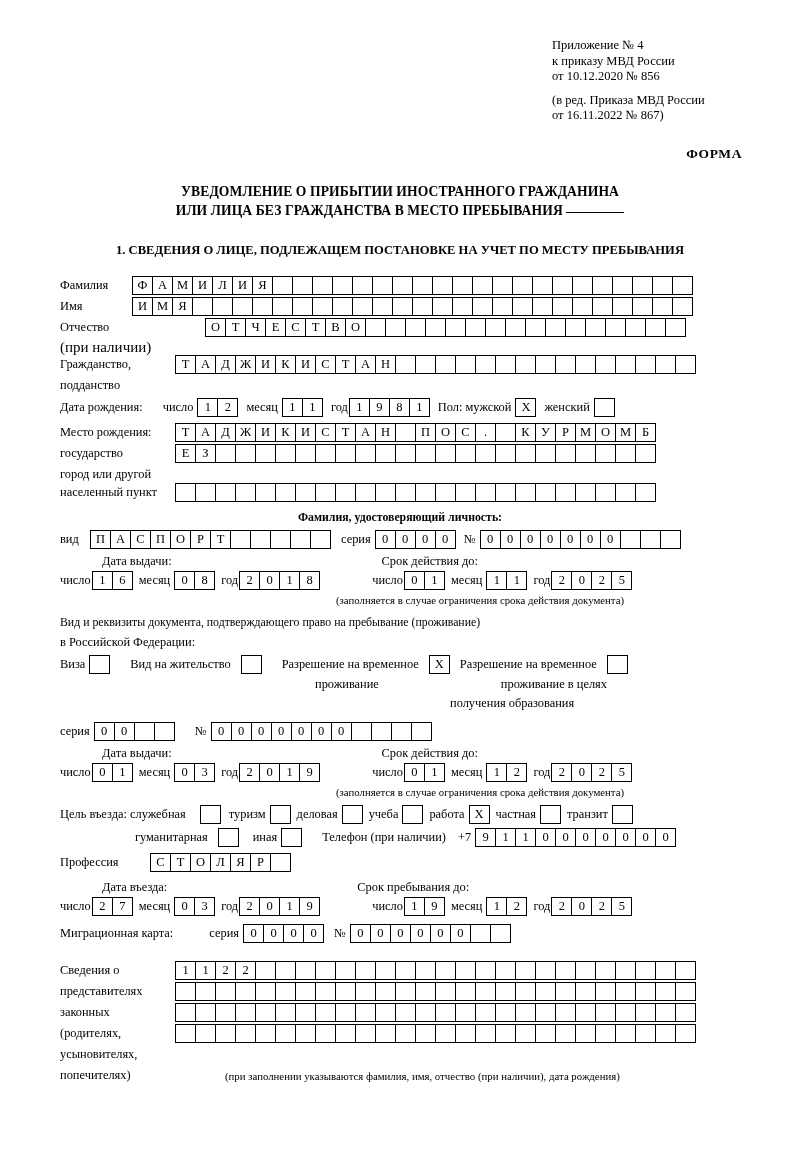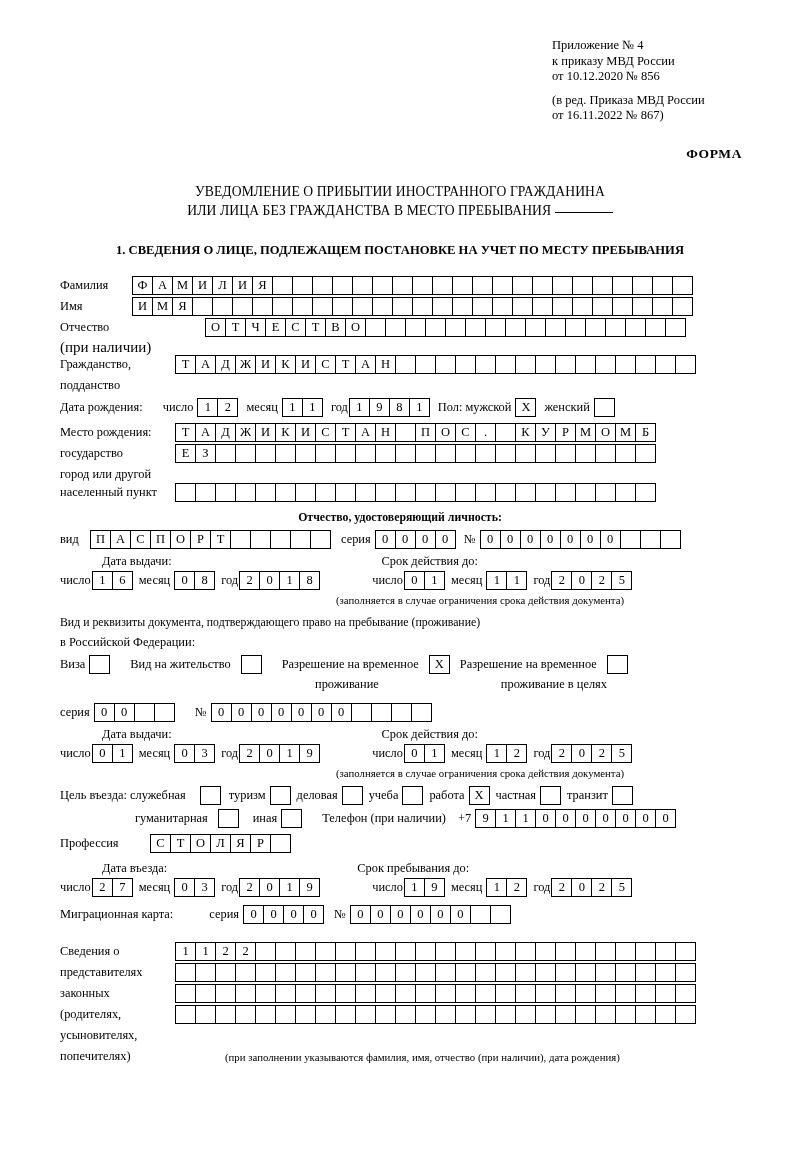--- a/index.html
+++ b/index.html
@@ -41,21 +41,21 @@
     font-weight: bold;
     letter-spacing: 0.6px;
   }
   .title {
     position: absolute;
     top: 182px;
     left: 0;
     width: 800px;
     text-align: center;
     font-size: 13.6px;
-    font-weight: normal;
+    font-weight: bold;
     line-height: 19px;
     letter-spacing: 0.1px;
   }
   .title .uline {
     display: inline-block;
     width: 58px;
     border-bottom: 1px solid #000;
     vertical-align: 2px;
   }
   .section1 {
@@ -392,21 +392,21 @@
           <div class="cell"></div>
           <div class="cell"></div>
           <div class="cell"></div>
           <div class="cell"></div>
           <div class="cell"></div>
           <div class="cell"></div>
       </div>
     </div>
 
     <div class="row" style="margin-top:4px;padding-left:0;justify-content:center">
-      <div class="lbl bold" style="font-size:11.8px">Отчество, удостоверяющий личность:</div>
+      <div class="lbl bold" style="font-size:11.8px">Фамилия, удостоверяющий личность:</div>
     </div>
 
     <div class="row" style="margin-top:1px">
       <div class="lbl" style="width:22px">вид</div>
       <div class="cells" style="margin-left:8px">
         <div class="cell">П</div>
           <div class="cell">А</div>
           <div class="cell">С</div>
           <div class="cell">П</div>
           <div class="cell">О</div>
@@ -519,20 +519,23 @@
       <div class="lbl">Разрешение на временное</div>
       <div class="cellgrp" style="margin-left:10px">
           <div class="cell"></div>
         </div>
     </div>
 
     <div class="row" style="min-height:19px">
       <div class="lbl" style="margin-left:255px">проживание</div>
       <div class="lbl" style="margin-left:122px">проживание в целях</div>
     </div>
+    <div class="row" style="min-height:19px">
+      <div class="lbl" style="margin-left:390px">получения образования</div>
+    </div>
 
     <div class="row" style="margin-top:8px">
       <div class="lbl">серия</div>
       <div class="cellgrp">
         <div class="cell">0</div>
           <div class="cell">0</div>
           <div class="cell"></div>
           <div class="cell"></div>
       </div>
       <div class="sp20"></div>

